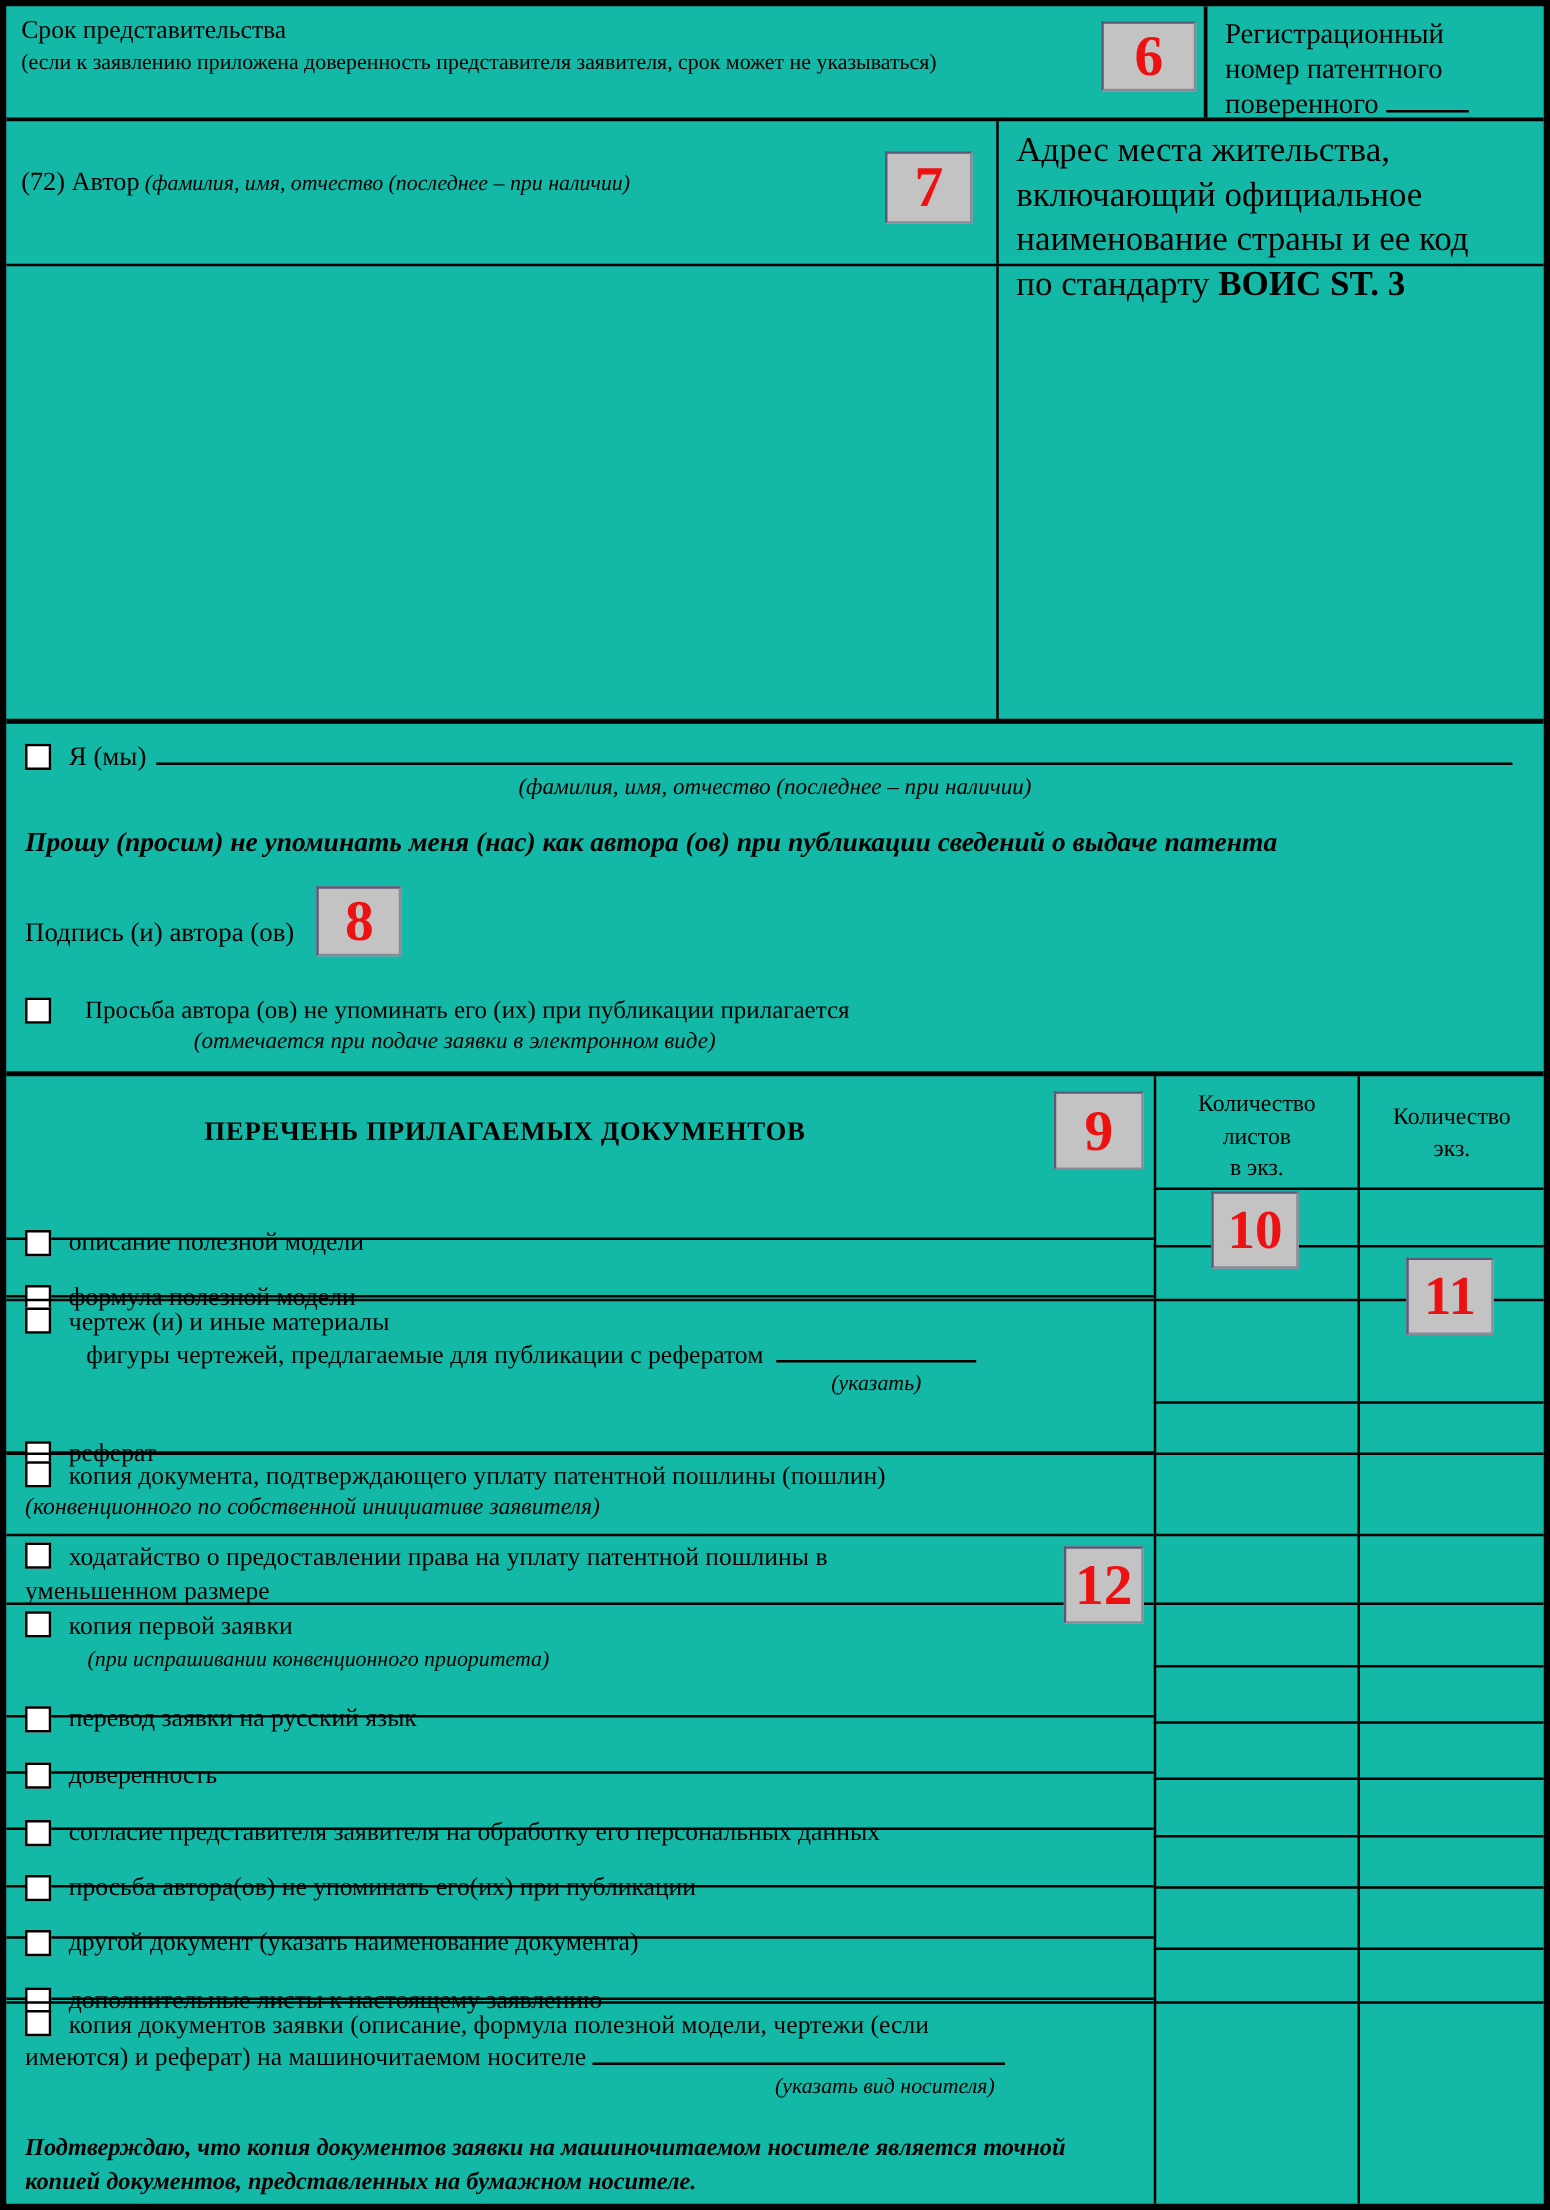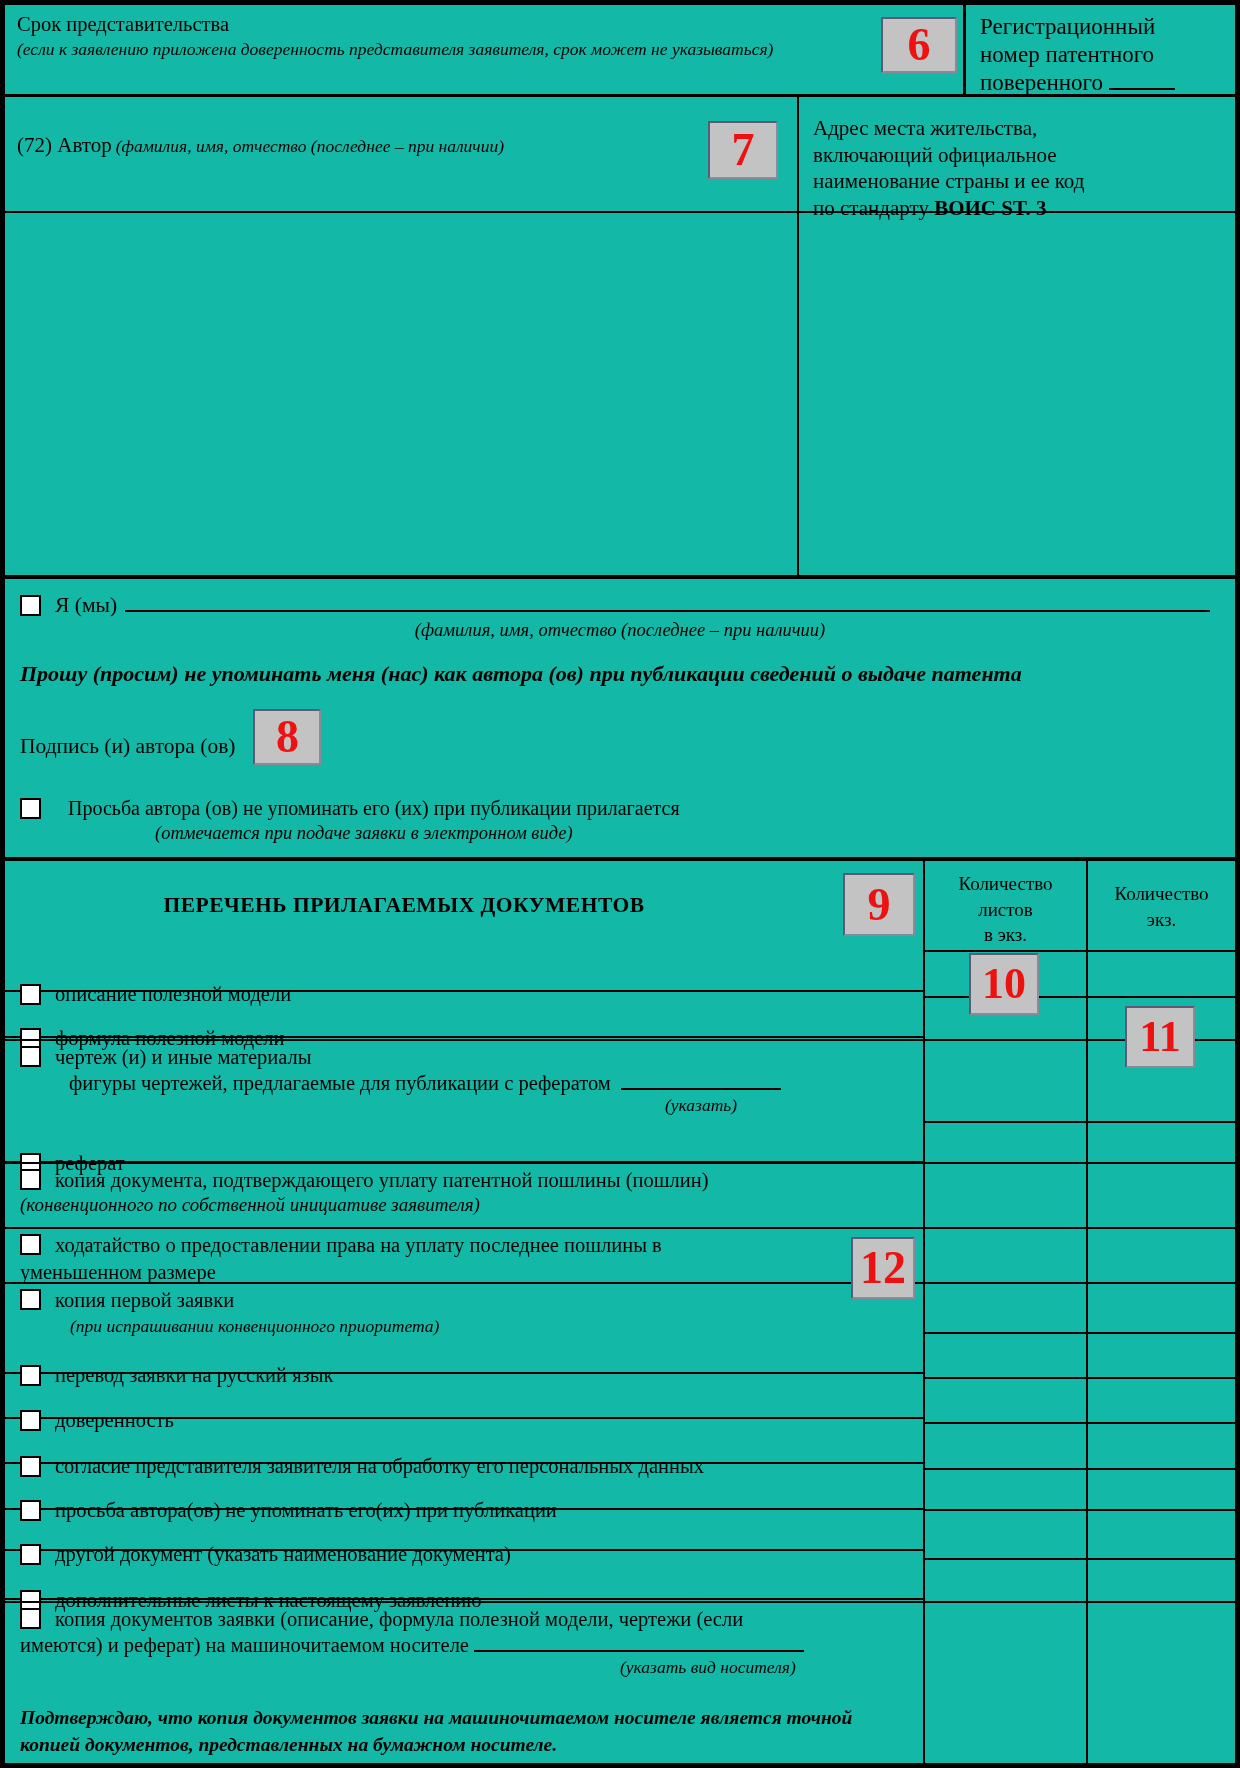--- a/index.html
+++ b/index.html
@@ -35,29 +35,29 @@
     border:2.5px solid var(--ink);
     background:#fff;
   }
   .blank{display:inline-block;border-bottom:2px solid var(--ink);height:6px;vertical-align:baseline;}
   .it{font-style:italic;}
   .bld{font-weight:bold;}
   
   #sec-term{height:92px;border-bottom:3px solid var(--ink);display:flex;}
   #term-cell{flex:1;position:relative;padding:8px 90px 0 12px;}
   #term-label{font-size:20.5px;}
-  #term-note{font-size:17.5px;font-style:italic;margin-top:3px;}
+  #term-note{font-size:17.5px;margin-top:3px;}
   #badge-6{position:absolute;top:12px;right:6px;width:76px;height:56px;}
   #regnum-cell{width:272px;border-left:3px solid var(--ink);padding:8px 10px 0 14px;font-size:23px;line-height:1.22;}
   #sec-author{height:116px;border-bottom:2px solid var(--ink);display:flex;}
   #author-cell{flex:1;position:relative;padding:36px 110px 0 12px;}
   #author-label{font-size:21px;}
   #author-note{font-size:17.5px;font-style:italic;}
   #badge-7{position:absolute;top:24px;right:19px;width:70px;height:58px;}
-  #address-cell{width:438px;border-left:2.5px solid var(--ink);padding:18px 10px 0 14px;font-size:21px;line-height:1.27;}
+  #address-cell{width:438px;border-left:2.5px solid var(--ink);padding:6px 10px 0 14px;font-size:28px;line-height:1.27;}
   #sec-entries{height:366px;border-bottom:4px solid var(--ink);display:flex;}
   #author-entry-cell{flex:1;}
   #address-entry-cell{width:438px;border-left:2.5px solid var(--ink);}
   
   #sec-decl{height:278px;padding:0 15px;}
   .iwe-row{margin-top:14px;display:flex;align-items:center;}
   .iwe-row .lbl{font-size:21.5px;margin:0 8px 0 14px;}
   #iwe-blank{flex:1;align-self:flex-end;margin:0 10px 6px 0;height:5px;border-bottom:2px solid var(--ink);}
   #iwe-note{text-align:center;font-size:18.5px;font-style:italic;margin-top:2px;}
   #no-mention-request{margin-top:20px;font-size:22px;font-weight:bold;font-style:italic;}
@@ -182,21 +182,21 @@
         <span>реферат</span>
       </div>
       <div class="c2 bt"></div>
       <div class="c3 bt"></div>
       <div class="row-c1 bt blockrow">
         <div><span class="checkbox cbx"></span><span>копия документа, подтверждающего уплату патентной пошлины (пошлин)</span></div>
         <div class="note19">(конвенционного   по собственной инициативе заявителя)</div>
       </div>
       <div class="c2 bt"></div>
       <div class="c3 bt"></div>
-      <div class="row-c1 bt blockrow"><span class="checkbox cbx"></span><span>ходатайство о предоставлении права на уплату последнее пошлины в</span><div class="" style="margin-top: 4px;">уменьшенном размере</div><div class="badge badge-12" style="top: 8px;">12</div></div>
+      <div class="row-c1 bt blockrow"><span class="checkbox cbx"></span><span>ходатайство о предоставлении права на уплату патентной пошлины в</span><div class="" style="margin-top: 4px;">уменьшенном размере</div><div class="badge badge-12" style="top: 8px;">12</div></div>
       <div class="c2 bt"></div>
       <div class="c3 bt"></div>
       <div class="row-c1 bt blockrow">
         <div><span class="checkbox cbx"></span><span>копия первой заявки</span></div>
         <div class="note-sm" style="padding-left: 50px; margin-top: 4px;">(при испрашивании конвенционного приоритета)</div>
       </div>
       <div class="c2 bt"></div>
       <div class="c3 bt"></div>
       <div class="row-c1 bt flexrow">
         <span class="checkbox cbx"></span>

